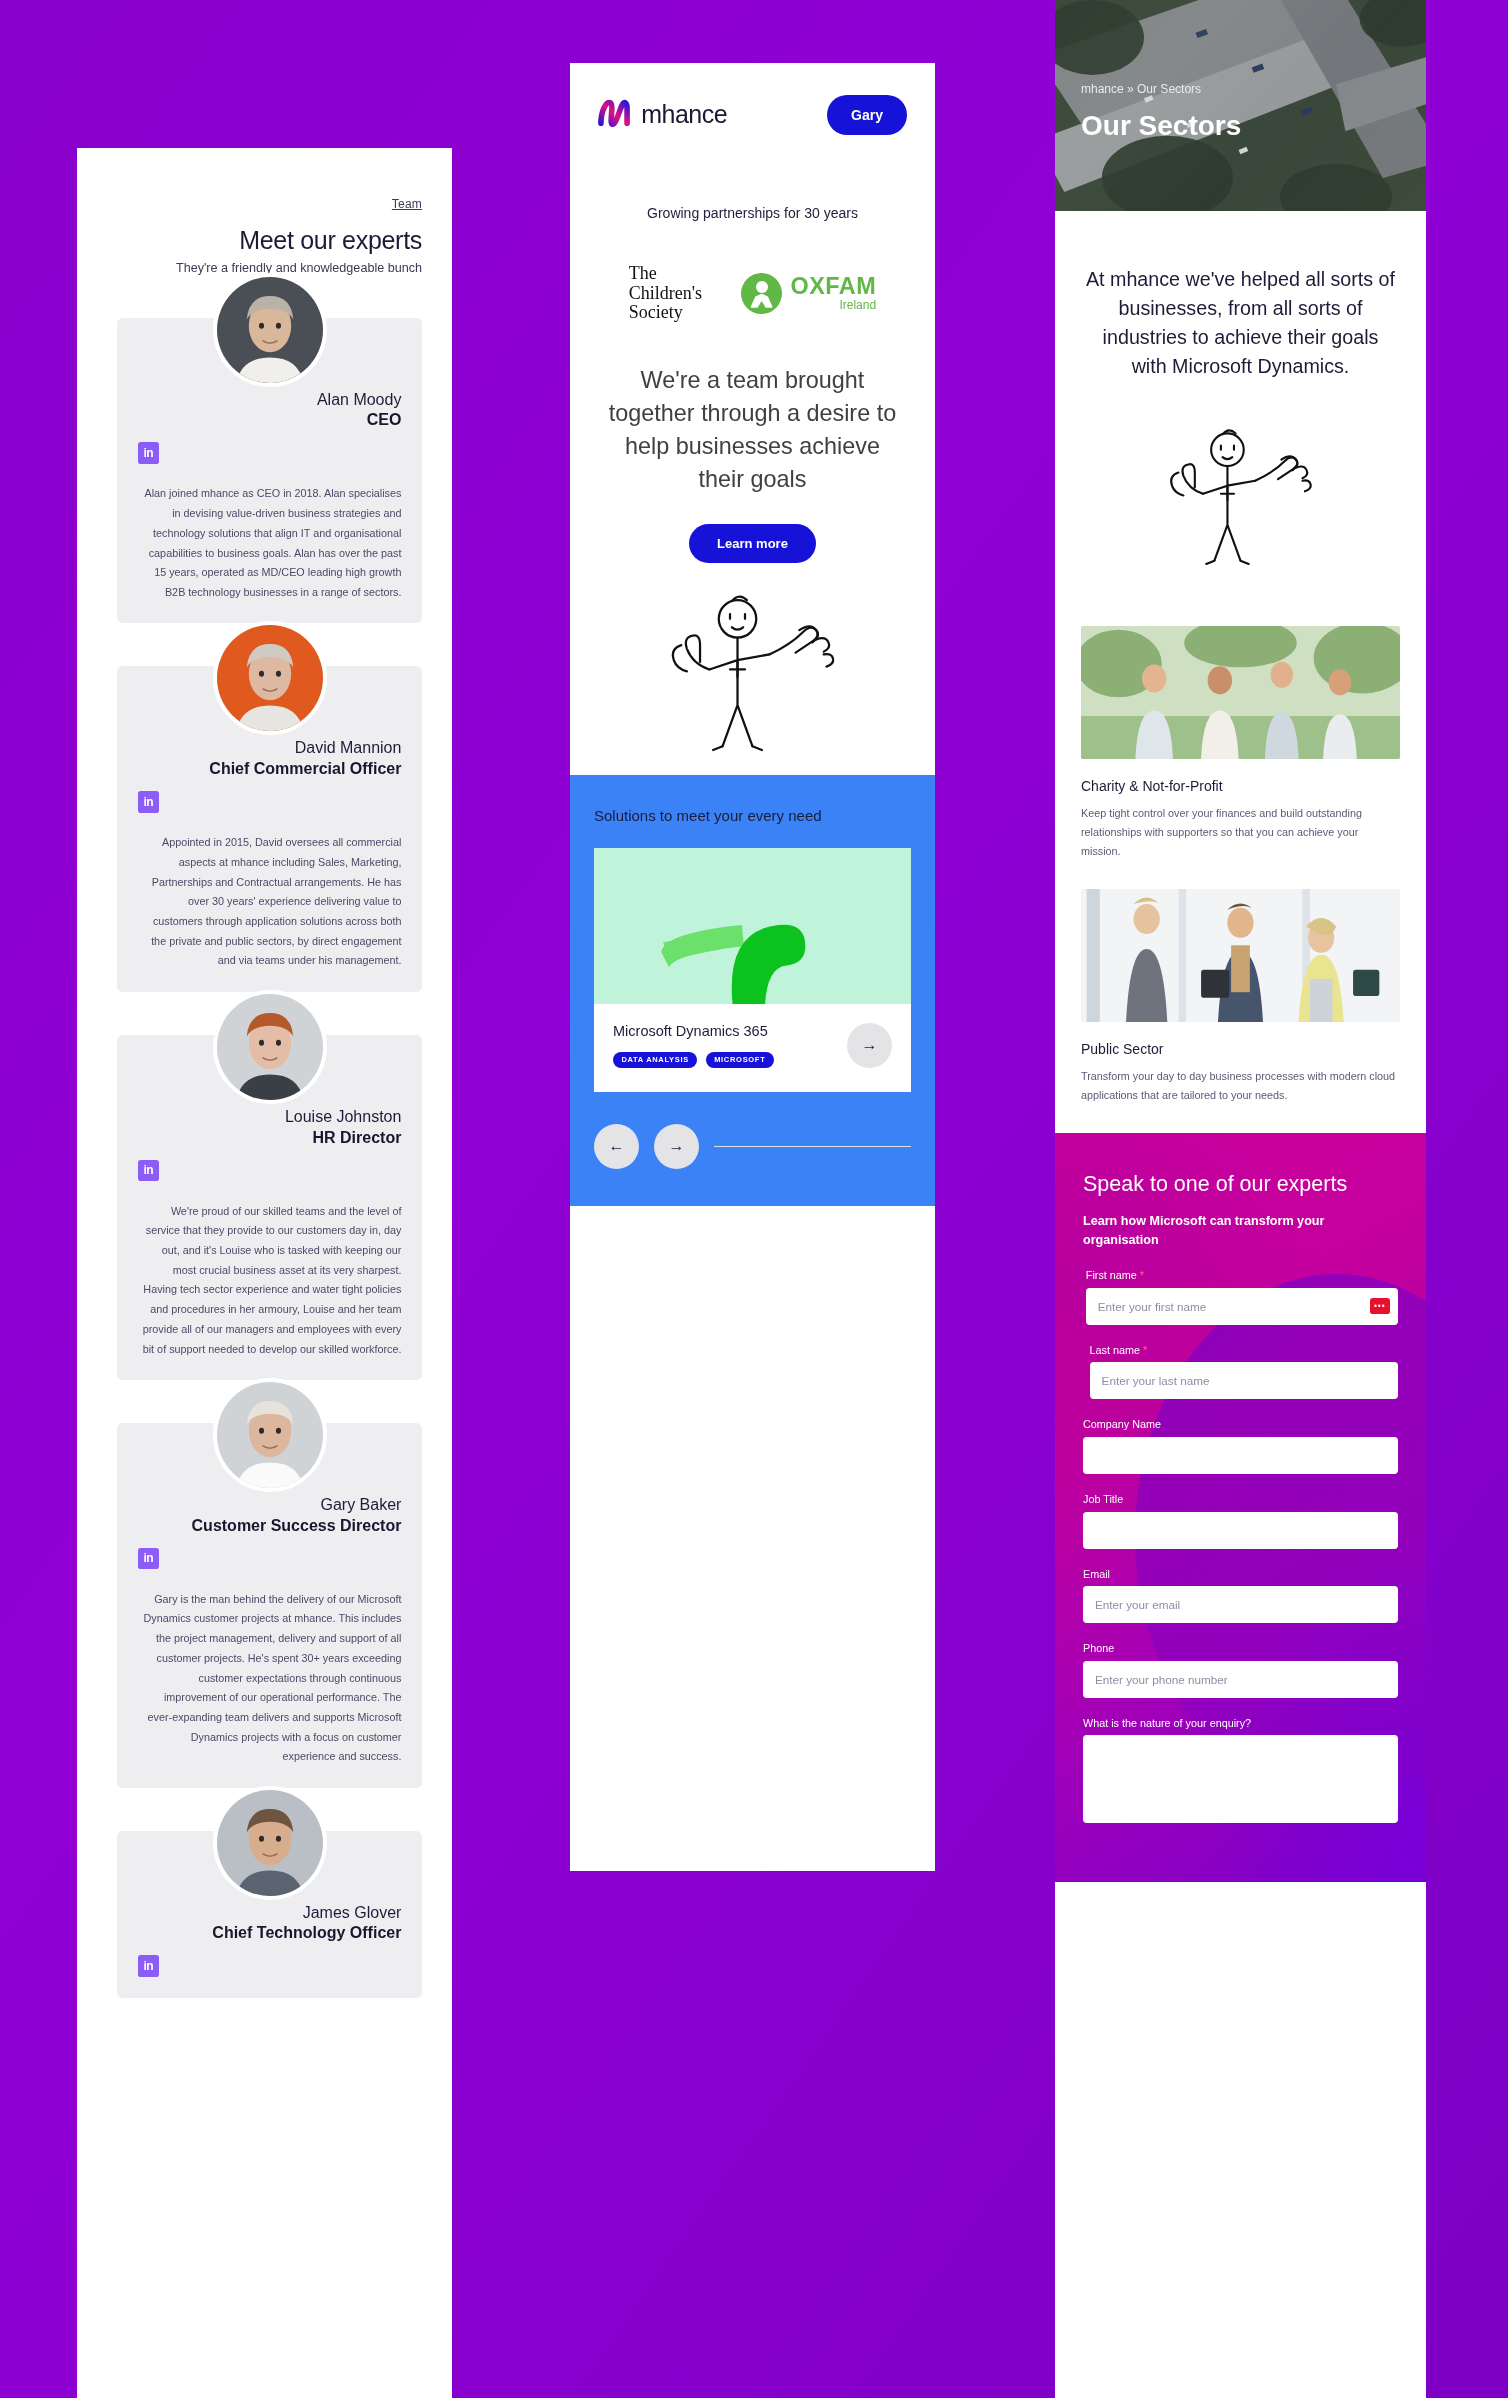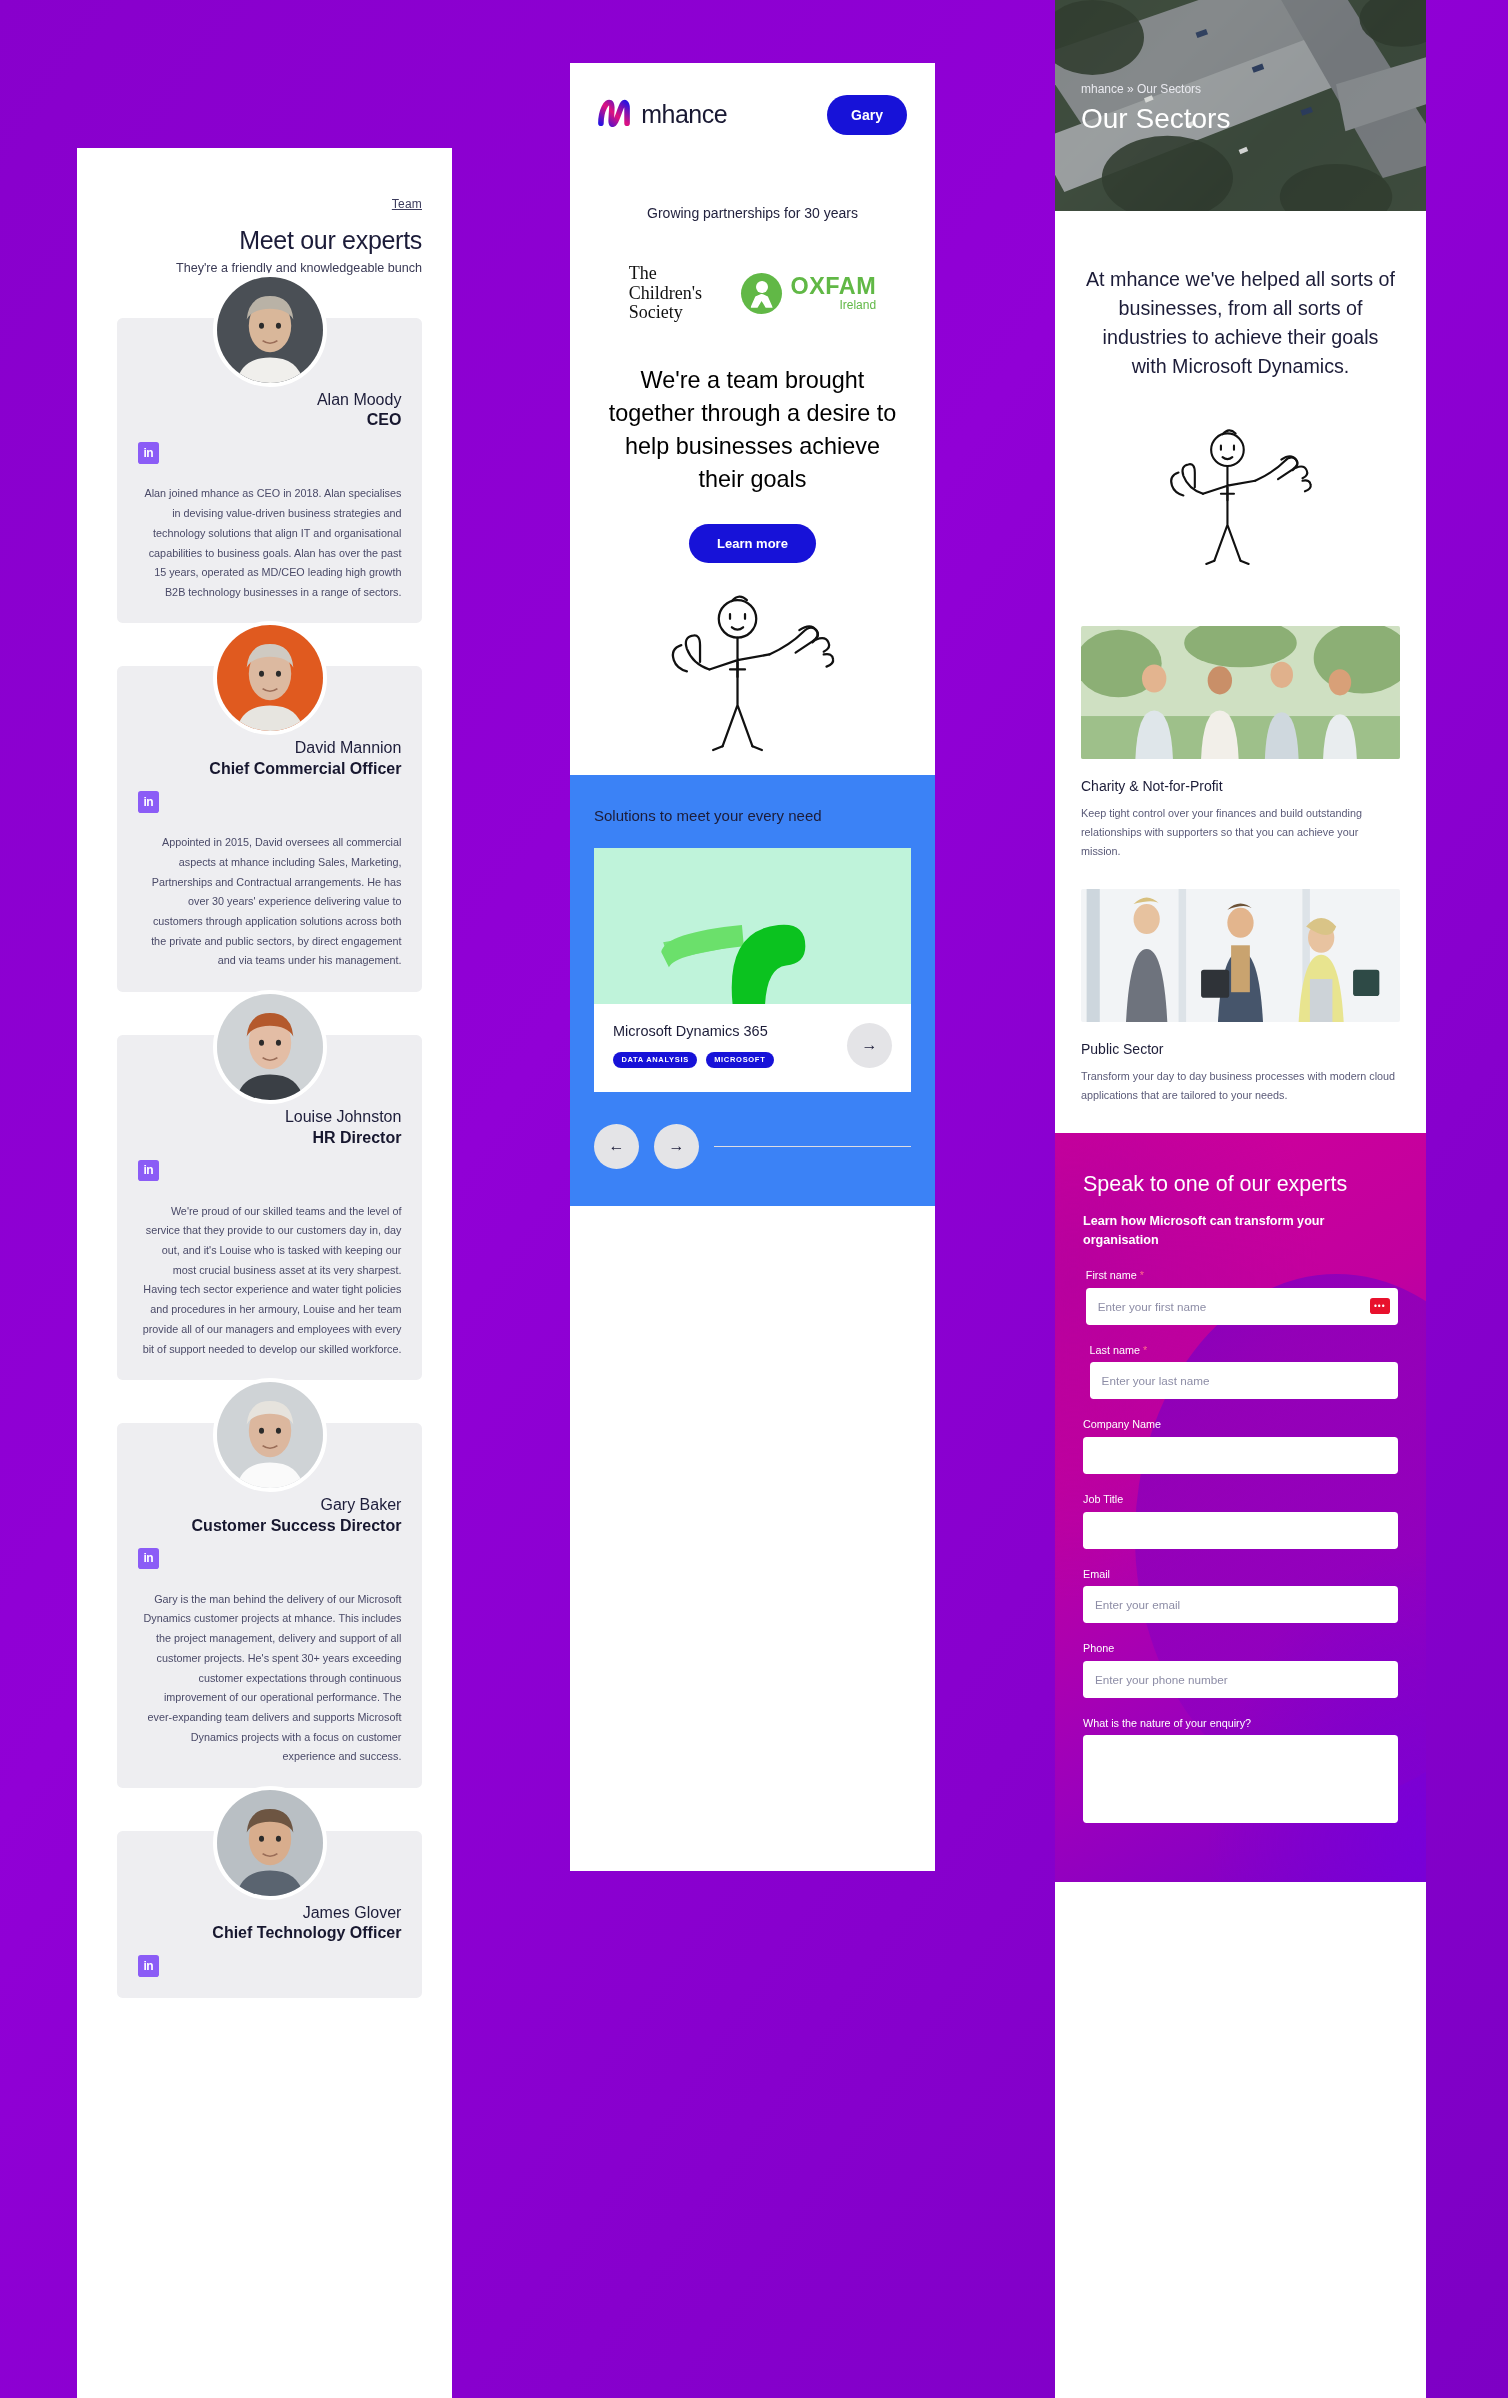--- a/index.html
+++ b/index.html
@@ -112,21 +112,21 @@
     width:12px; height:12px; border-radius:50%; background:#fff;
   }
   .ox-mark:after{
     content:""; position:absolute; left:50%; top:20.6px; transform:translateX(-50%);
     width:22.5px; height:14px; background:#fff;
     clip-path:polygon(0 100%,22% 20%,50% 0,78% 20%,100% 100%,68% 100%,50% 52%,32% 100%);
   }
   .ox-txt .ox-name{ font-size:23.4px; font-weight:700; color:#61B846; letter-spacing:0.5px; line-height:23.4px;}
   .ox-txt .ox-sub{ font-size:12px; color:#61B846; text-align:right; }
   .mid-h2 {
-    text-align:center; font-size:23.4px; line-height:33px; color:#000000;
+    text-align:center; font-size:23.4px; line-height:33px; color:#404040;
     padding:0 32px; font-weight:400;
   }
   .learn-btn {
     display:block; margin:28px auto 0; background:#1712D8; color:#fff;
     border-radius:22.5px; padding:12px 28px; font-size:13px; font-weight:600;
     width:max-content;
   }
   .doodle { padding:24px 0 9.4px; display:flex; justify-content:center; }
   .solutions-band { background:#3b82f6; padding:32px 24px 37px; }
   .sol-title { font-size:15px; color:#1c1c38; }
@@ -154,21 +154,21 @@
     position:absolute; left:1055px; top:0; width:371px; height:2399px;
     background:#ffffff; overflow:hidden;
   }
   .sect-hero {
     height:211px; position:relative; overflow:hidden;
     background:linear-gradient(135deg,#3d4a3a 0%,#55604f 30%,#2f3a33 60%,#46523f 100%);
     padding:82px 26px 0;
   }
   .road { position:absolute; inset:0; opacity:.85; }
   .crumb { position:relative; z-index:2; color:#e9e9ef; font-size:12px; }
-  .sect-h1 { position:relative; z-index:2; color:#fff; font-size:28px; margin-top:7px; font-weight:400;}
+  .sect-h1 { position:relative; z-index:2; color:#fff; font-size:28px; margin-top:14px; font-weight:700;}
   .sect-intro {
     padding:54px 28px 37px; text-align:center; font-size:19.7px; line-height:29px;
     color:#1c1c38; font-weight:400;
   }
   .sect-doodle { display:flex; justify-content:center; padding:3.7px 0 49px; }
   .sect-item { padding:0 26px; margin-bottom:28px; }
   .sect-img { width:100%; height:133px; border-radius:1.9px; overflow:hidden; position:relative; }
   .sect-name { font-size:14px; color:#1c1c38; margin-top:19px; }
   .sect-desc { font-size:10.8px; line-height:19px; color:#5a5a78; margin-top:10.3px; }
 

